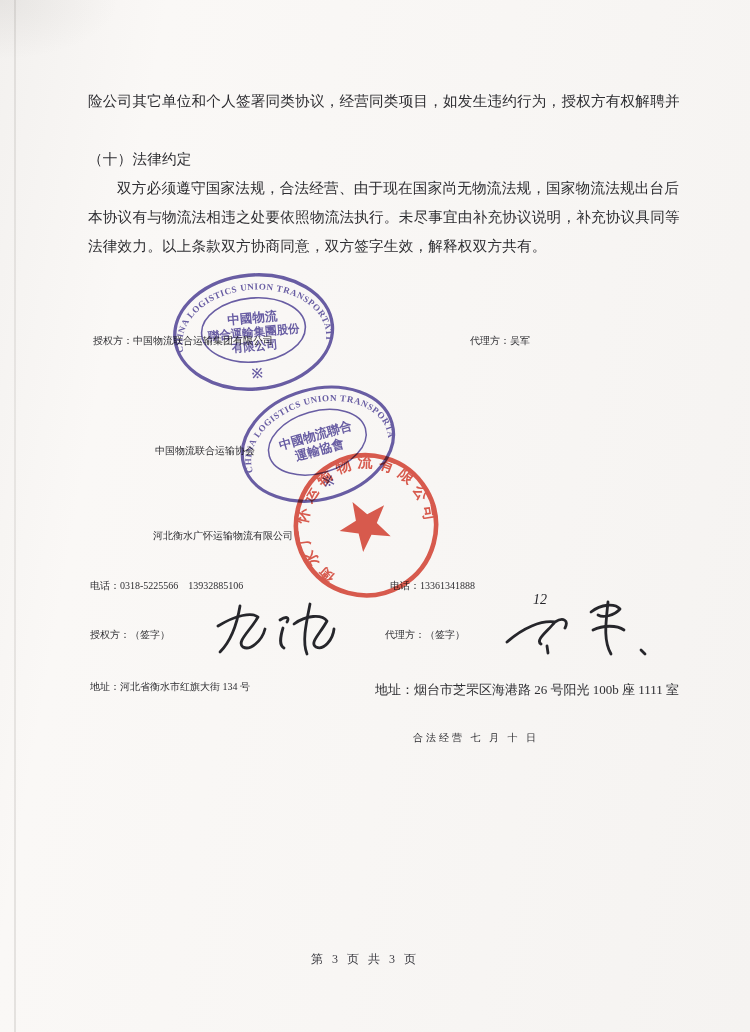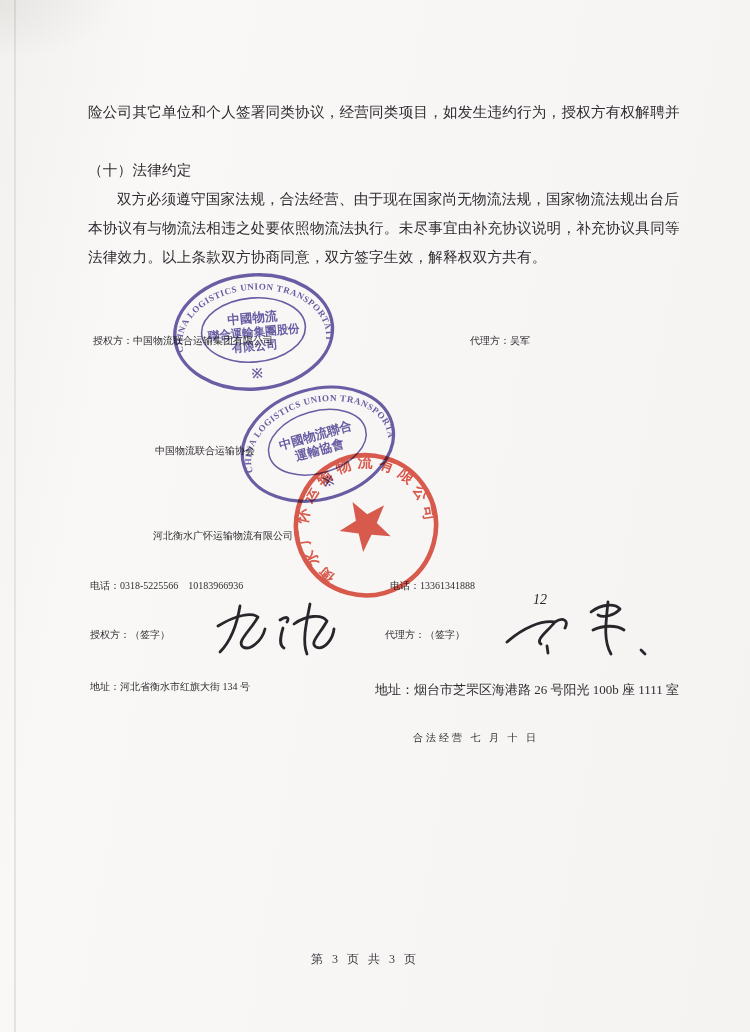--- a/index.html
+++ b/index.html
@@ -6,21 +6,21 @@
   .scan{
     position:relative;width:750px;height:1032px;overflow:hidden;
     background:linear-gradient(100deg,#f3f1ef 0%,#faf8f6 18%,#f8f6f4 55%,#f5f3f1 100%);
     font-family:"Liberation Serif","DejaVu Serif",serif;
     color:#2d2d31;
   }
   .paper-edge{position:absolute;left:14px;top:0;width:2px;height:1032px;
     background:linear-gradient(#cfccc9,#dad7d4 40%,#d2cfcc);opacity:.55;}
   .corner-shade{position:absolute;left:0;top:0;width:120px;height:60px;
     background:radial-gradient(ellipse at 0 0,rgba(120,115,110,.10),transparent 70%);}
-  .pline{position:absolute;left:88px;white-space:pre;font-size:14.6px;letter-spacing:.2px;margin-top:11px;}
+  .pline{position:absolute;left:88px;white-space:pre;font-size:14.6px;letter-spacing:.2px;}
   .indent{padding-left:29px;}
   .row{position:absolute;white-space:pre;font-size:10px;}
   .small{font-size:13px;}
   .stamp{position:absolute;mix-blend-mode:multiply;opacity:.88;}
   .sig{position:absolute;}
   .datefmt{letter-spacing:3px;}
   .footer{position:absolute;left:311px;top:951px;font-size:12px;letter-spacing:3px;color:#3a3a40;text-align:center;}
   svg text{font-family:"Liberation Serif","DejaVu Serif",serif;}
   .st-en{font-size:9px;letter-spacing:.6px;font-weight:bold;fill:#564a9e;}
   .st-cn{fill:#564a9e;font-weight:bold;text-anchor:middle;}
@@ -39,21 +39,21 @@
   <div class="pline" style="top:208px">本协议有与物流法相违之处要依照物流法执行。未尽事宜由补充协议说明，补充协议具同等</div>
   <div class="pline" style="top:237px">法律效力。以上条款双方协商同意，双方签字生效，解释权双方共有。</div>
 
   <div class="row" style="top:334px;left:93px">授权方：中国物流联合运输集团有限公司</div>
   <div class="row" style="top:334px;left:470px">代理方：吴军</div>
 
   <div class="row" style="top:444px;left:155px">中国物流联合运输协会</div>
 
   <div class="row" style="top:529px;left:153px">河北衡水广怀运输物流有限公司</div>
 
-  <div class="row" style="top:579px;left:90px">电话：0318-5225566　10183966936</div>
+  <div class="row" style="top:579px;left:90px">电话：0318-5225566　13932885106</div>
   <div class="row" style="top:579px;left:390px">电话：13361341888</div>
 
   <div class="row" style="top:628px;left:90px">授权方：（签字）</div>
   <div class="row" style="top:628px;left:385px">代理方：（签字）</div>
 
   <div class="row" style="top:680px;left:90px">地址：河北省衡水市红旗大街 134 号</div>
   <div class="row small" style="top:681px;left:375px">地址：烟台市芝罘区海港路 26 号阳光 100b 座 1111 室</div>
 
   <div class="row datefmt" style="top:731px;left:413px">合法经营 七 月 十 日</div>
 

